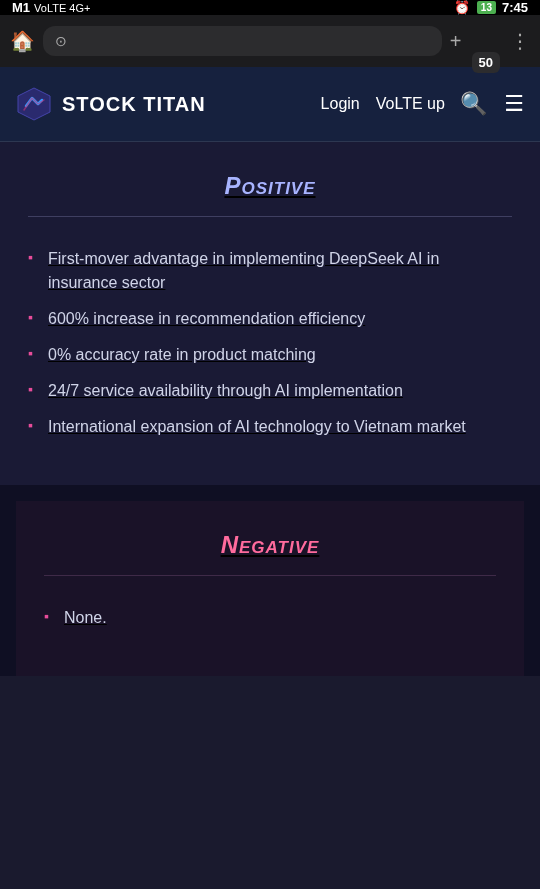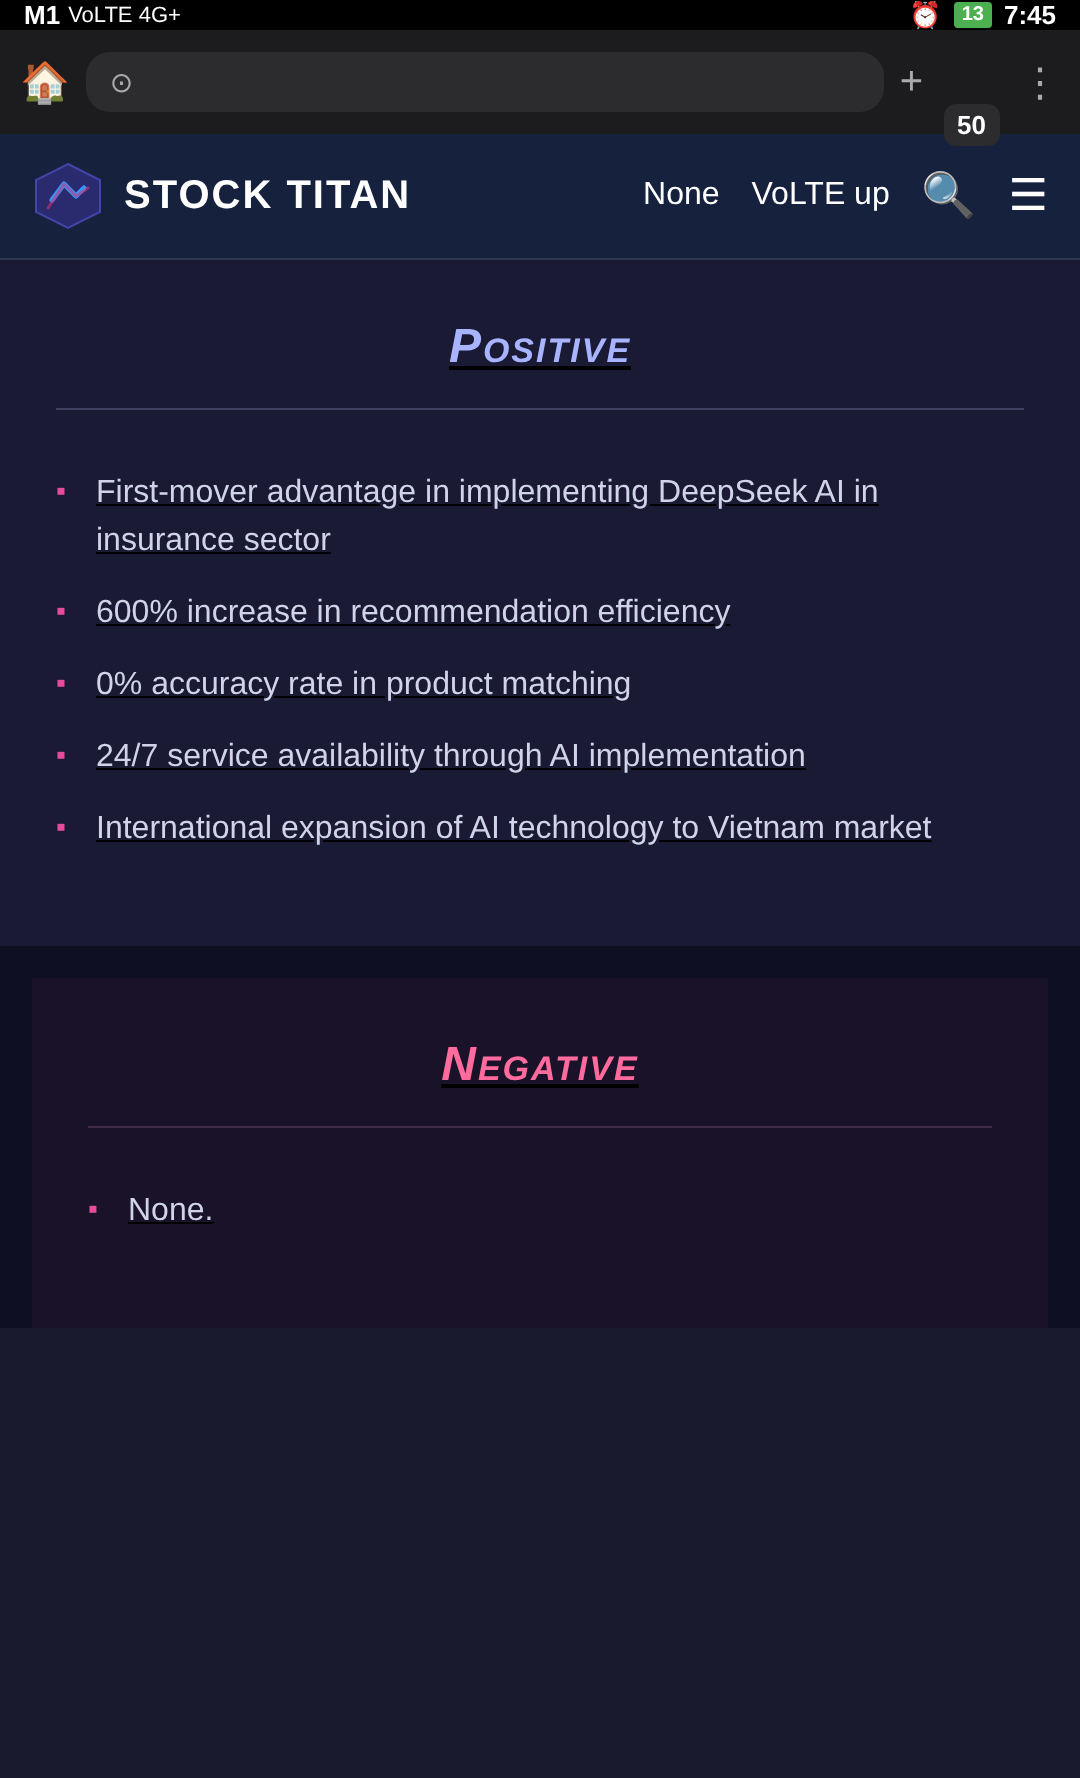--- a/index.html
+++ b/index.html
@@ -102,21 +102,21 @@
       font-size: 20px;
     }
 
     
     .nav-bar {
       background: #16213e;
       display: flex;
       align-items: center;
       justify-content: space-between;
       padding: 0 16px;
-      height: 63px;
+      height: 75px;
       border-bottom: 1px solid rgba(255,255,255,0.1);
     }
     .nav-logo {
       display: flex;
       align-items: center;
       gap: 10px;
     }
     .logo-icon {
       width: 36px;
       height: 36px;
@@ -243,21 +243,21 @@
 <div class="nav-bar">
   <div class="nav-logo">
     <svg class="logo-icon" viewBox="0 0 36 36">
       <polygon points="18,2 34,10 34,26 18,34 2,26 2,10" fill="#2a2a6e" stroke="#4444aa" stroke-width="1"></polygon>
       <path d="M10,20 L16,12 L22,18 L26,14" stroke="#3399ff" stroke-width="2.5" fill="none" stroke-linecap="round" stroke-linejoin="round"></path>
       <path d="M8,24 L16,12 L22,18 L28,14" stroke="#cc3377" stroke-width="1.5" fill="none" stroke-linecap="round" stroke-linejoin="round" opacity="0.6"></path>
     </svg>
     <span class="nav-title">STOCK TITAN</span>
   </div>
   <div class="nav-actions">
-    <a class="nav-login" href="#">None</a>
+    <a class="nav-login" href="#">Login</a>
     <a class="nav-signup" href="#">VoLTE up</a>
     <span class="nav-search">🔍</span>
     <span class="nav-hamburger">☰</span>
   </div>
 </div>
 
 <div class="content-area">
 
   <div class="section-positive">
     <h2 class="section-title-positive">Positive</h2>

